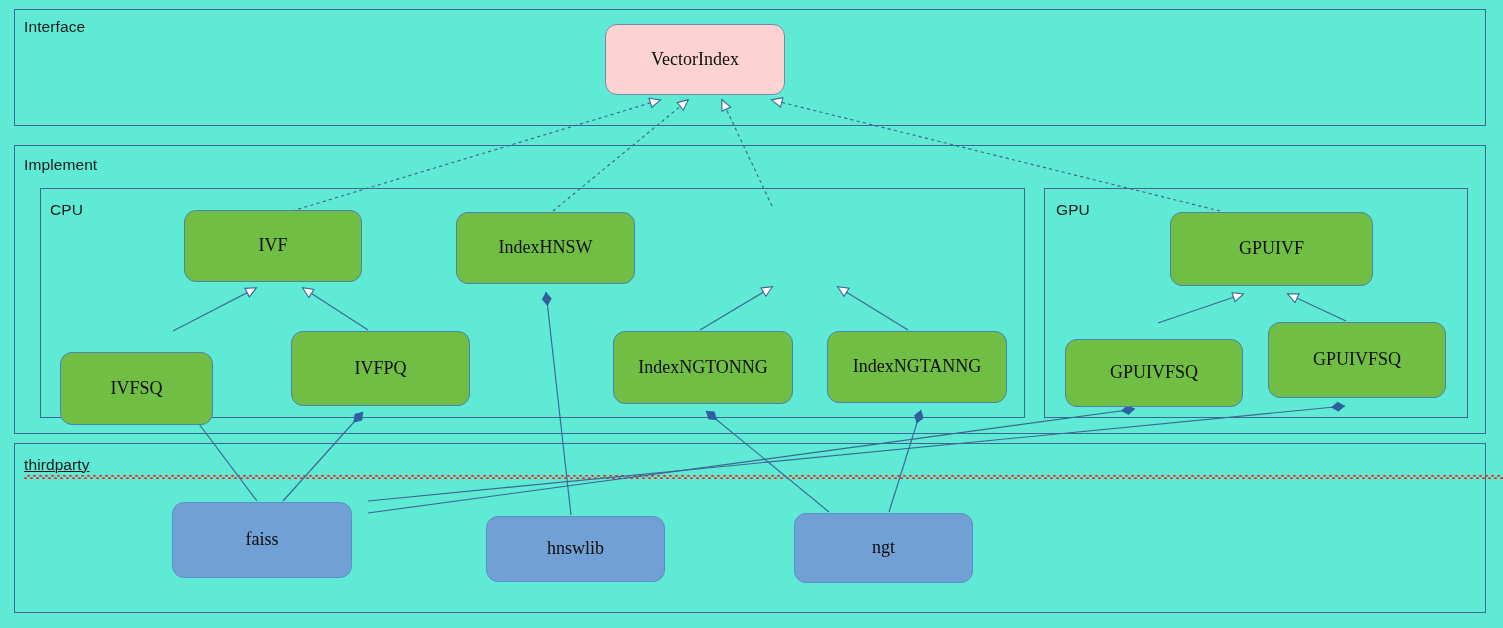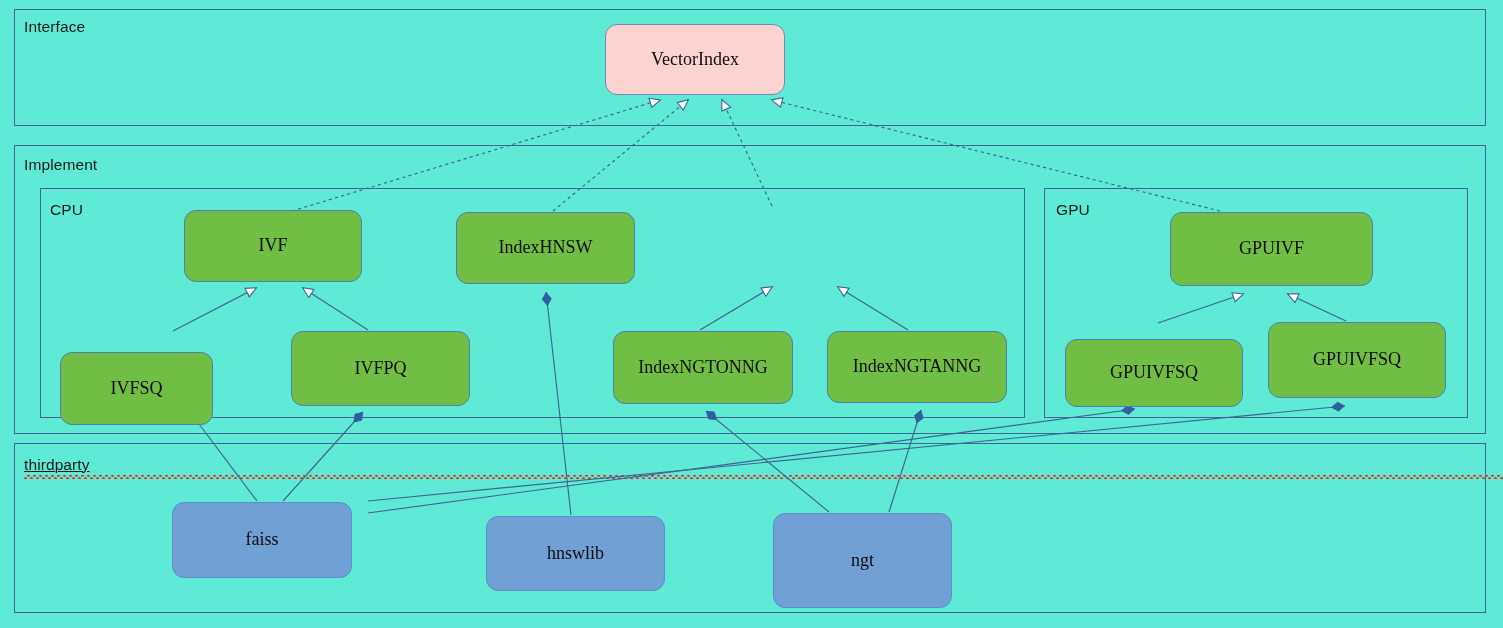--- a/index.html
+++ b/index.html
@@ -174,20 +174,20 @@
   <div class="node impl" style="left:1065px; top:339px; width:178px; height:68px;">
     <span>GPUIVFSQ</span>
   </div>
   <div class="node impl" style="left:1268px; top:322px; width:178px; height:76px;">
     <span>GPUIVFSQ</span>
   </div>
 
   <div class="node lib" style="left:172px; top:502px; width:180px; height:76px;">
     <span>faiss</span>
   </div>
-  <div class="node lib" style="left:486px; top:516px; width:179px; height:75px;">
+  <div class="node lib" style="left:486px; top:516px; width:179px; height:66px;">
     <span>hnswlib</span>
   </div>
-  <div class="node lib" style="left:773px; top:513px; width:179px; height:95px;">
+  <div class="node lib" style="left:794px; top:513px; width:179px; height:70px;">
     <span>ngt</span>
   </div>
 
 </div>
 
 </body></html>

